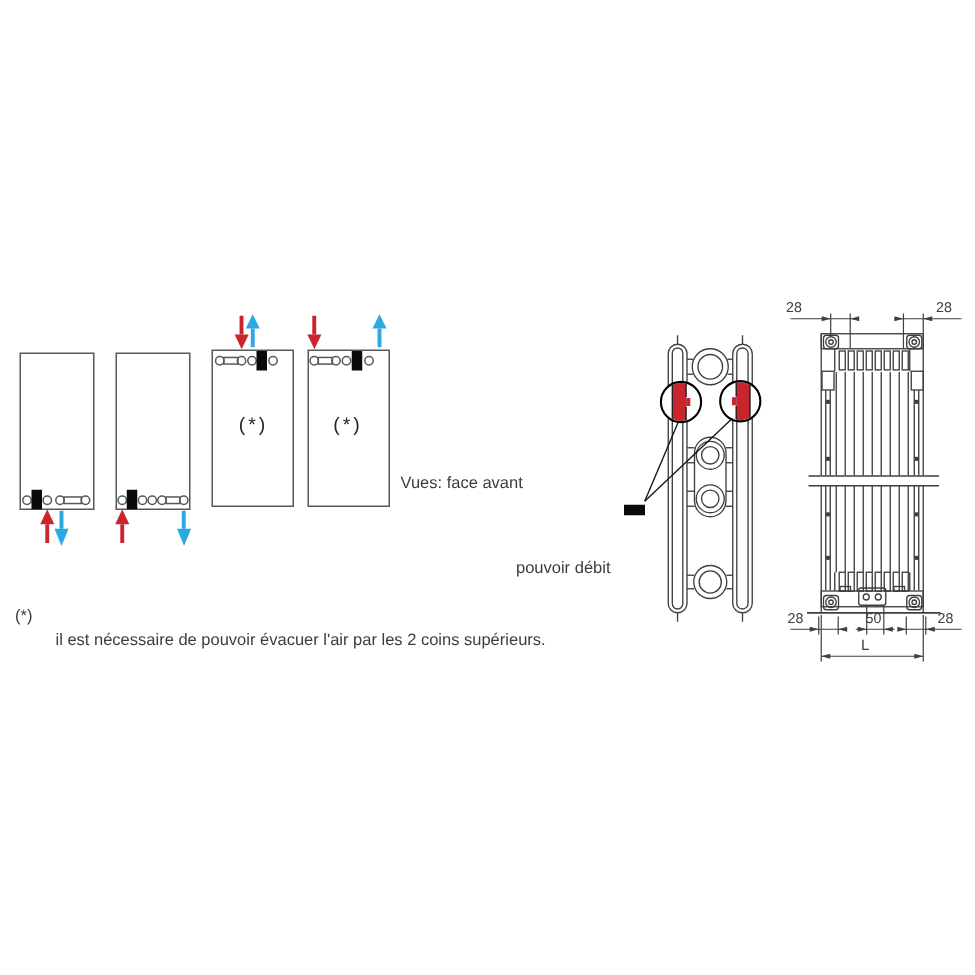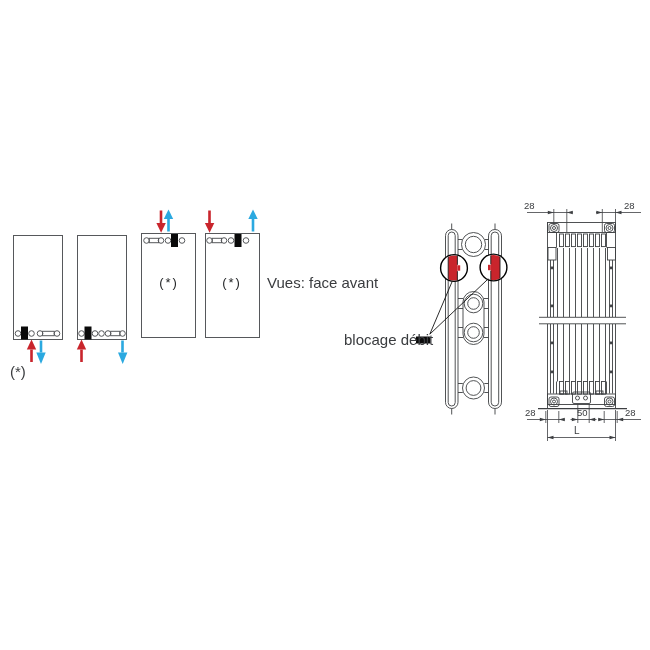--- a/index.html
+++ b/index.html
@@ -1,19 +1,19 @@
 <!DOCTYPE html>
 <html><head>
 <meta charset="utf-8">
 <style>
   html,body{margin:0;padding:0;background:#fff;}
   #stage{position:relative;width:650px;height:650px;background:#ffffff;overflow:hidden;
          font-family:"Liberation Sans", sans-serif;}
   #art{position:absolute;left:0;top:0;}
-  .lbl{position:absolute;color:#3a3c3f;font-size:15px;line-height:13px;white-space:nowrap;}
+  .lbl{position:absolute;color:#3a3c3f;font-size:11px;line-height:13px;white-space:nowrap;margin-top:40px;}
   .dim{position:absolute;color:#3a3c3f;font-size:9.5px;line-height:10px;white-space:nowrap;}
   .ast{position:absolute;color:#232527;font-size:13px;letter-spacing:2px;width:30px;text-align:center;}
 </style>
 </head>
 <body>
 
 <div id="stage">
 
 <svg id="art" width="650" height="650" viewBox="0 0 650 650">
   <defs>
@@ -308,22 +308,23 @@
     <polygon points="615.5,437.5 609.5,435.8 609.5,439.2" stroke="none"></polygon>
   </g>
 </svg>
 
 <div class="ast" style="left:154px;top:275px;">(*)</div>
 <div class="ast" style="left:217px;top:275px;">(*)</div>
 
 <div class="lbl" style="left:267px;top:276px;">Vues: face avant</div>
 
 <div class="lbl" style="left:10px;top:365px;">(*)</div>
-
-<div class="lbl" style="left:344px;top:333px;">blocage débit</div>
+<div class="lbl" style="left:37px;top:381px;">il est nécessaire de pouvoir évacuer l'air par les 2 coins supérieurs.</div>
+
+<div class="lbl" style="left:344px;top:333px;">pouvoir débit</div>
 
 <div class="dim" style="left:524px;top:201px;width:14px;">28</div>
 <div class="dim" style="left:624px;top:201px;width:14px;">28</div>
 <div class="dim" style="left:525px;top:408px;width:14px;">28</div>
 <div class="dim" style="left:577px;top:408px;width:13px;">50</div>
 <div class="dim" style="left:625px;top:408px;width:14px;">28</div>
 <div class="dim" style="left:574px;top:426px;width:14px;font-size:10px;">L</div>
 
 </div>
 

